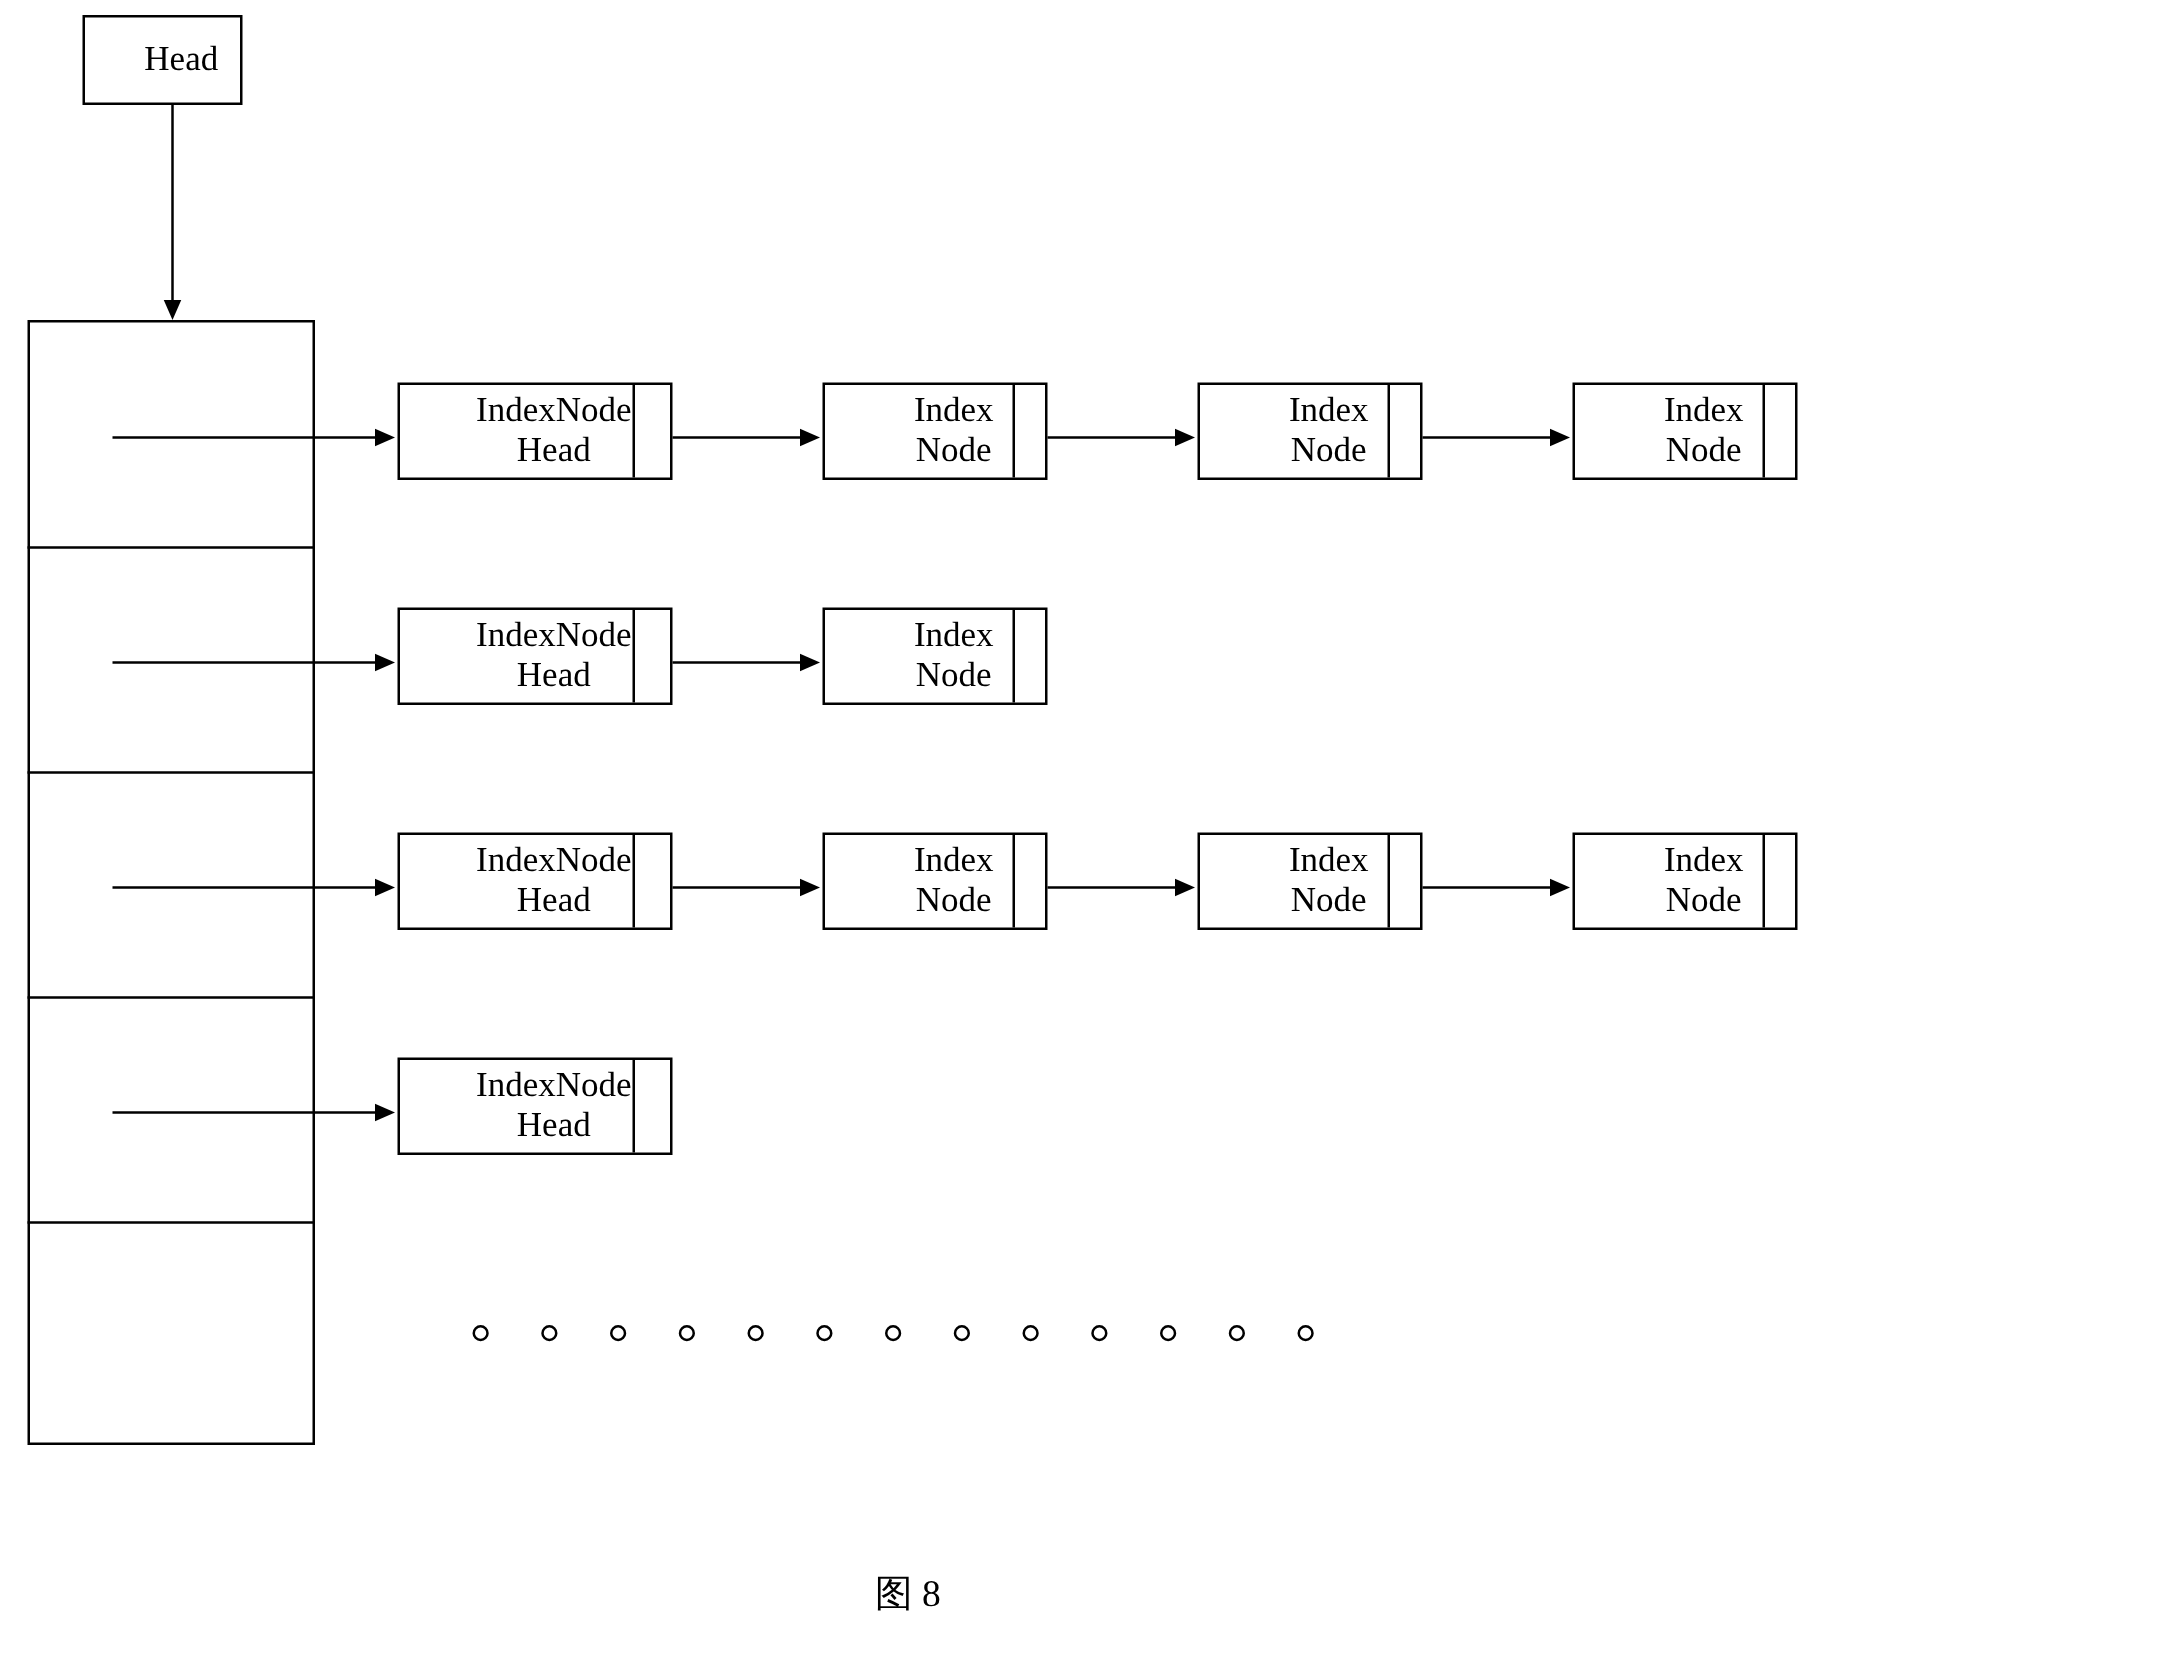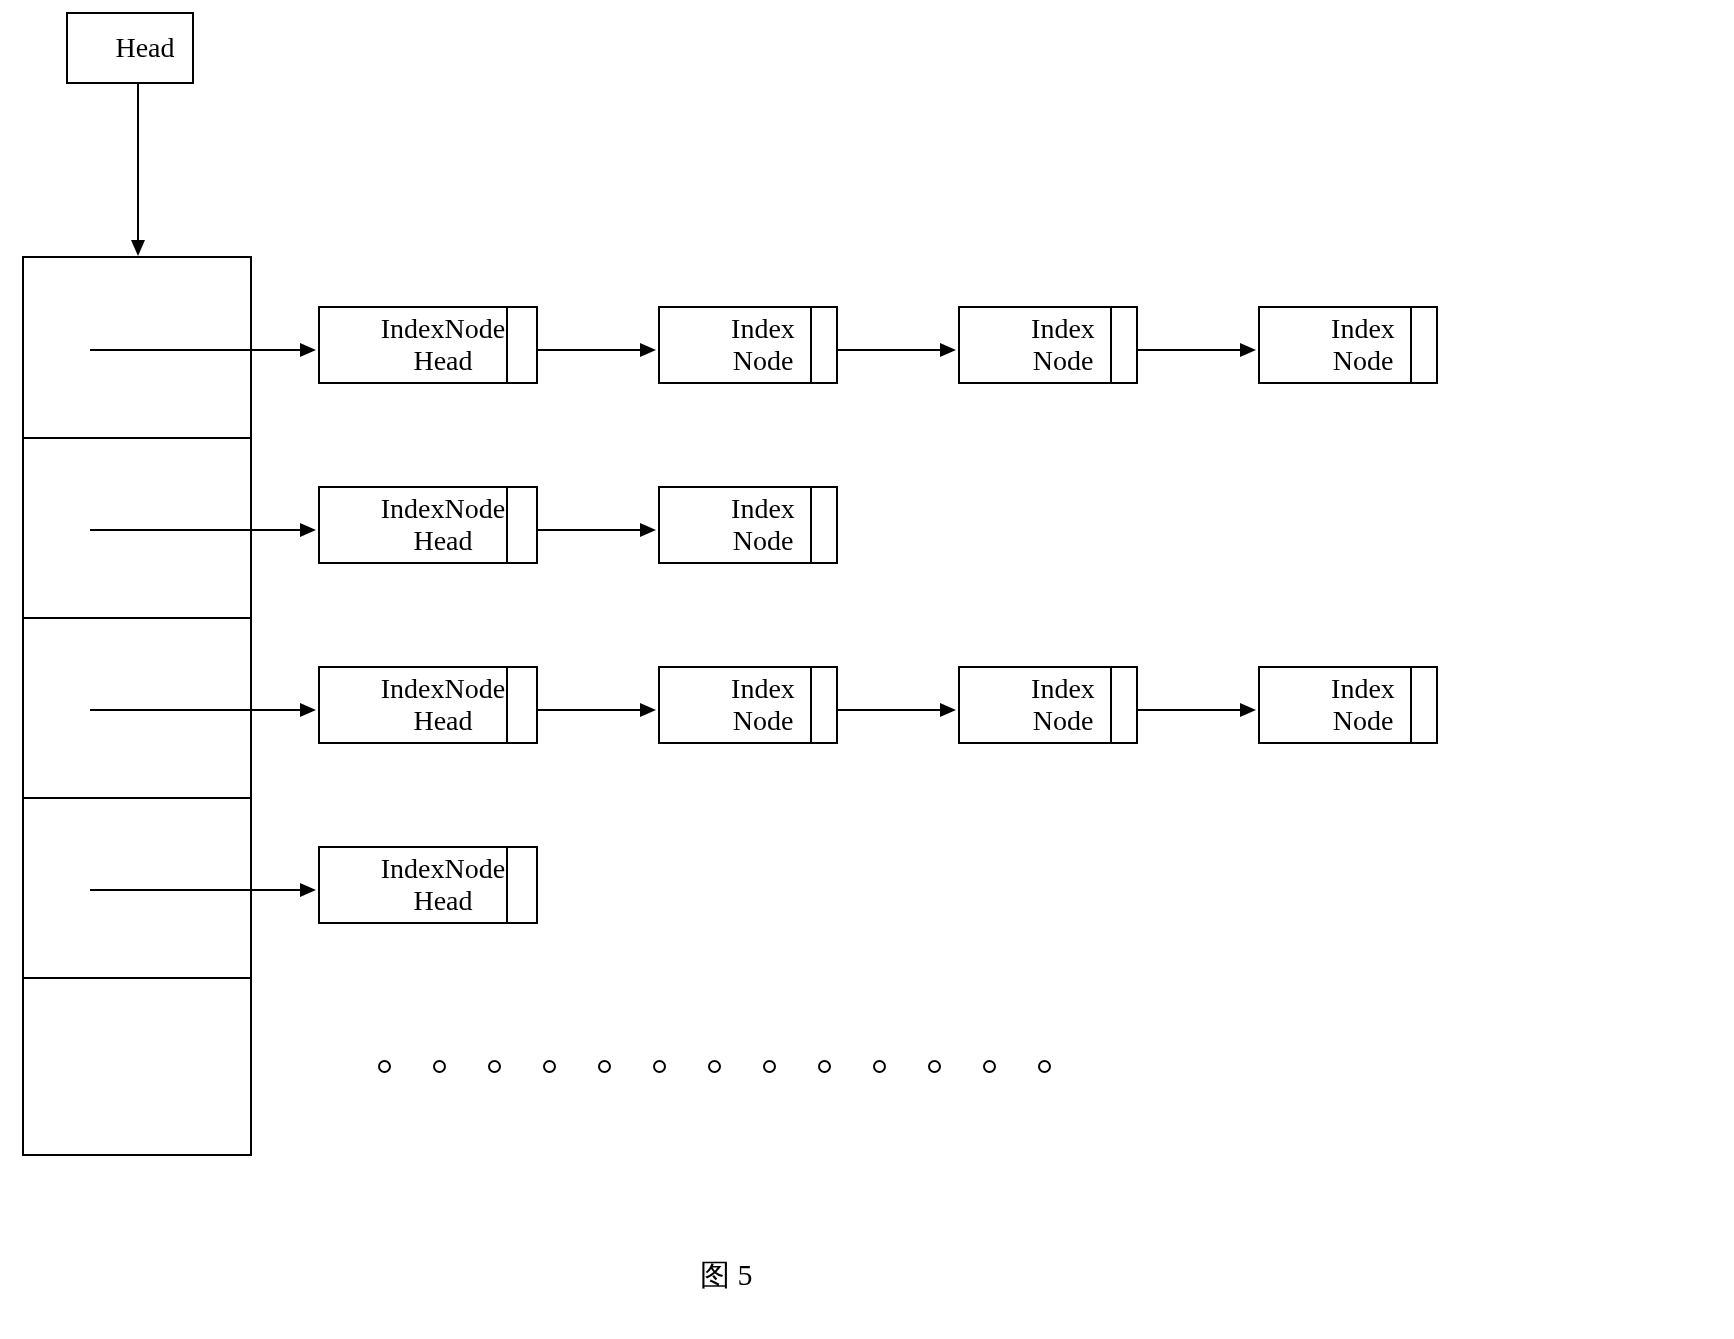--- a/index.html
+++ b/index.html
@@ -190,13 +190,13 @@
   <div class="circle"></div>
   <div class="circle"></div>
   <div class="circle"></div>
   <div class="circle"></div>
   <div class="circle"></div>
   <div class="circle"></div>
   <div class="circle"></div>
   <div class="circle"></div>
 </div>
 
-<div class="caption" style="left:700px; top:1255px;">图 5</div>
+<div class="caption" style="left:700px; top:1255px;">图 8</div>
 
 </body></html>

